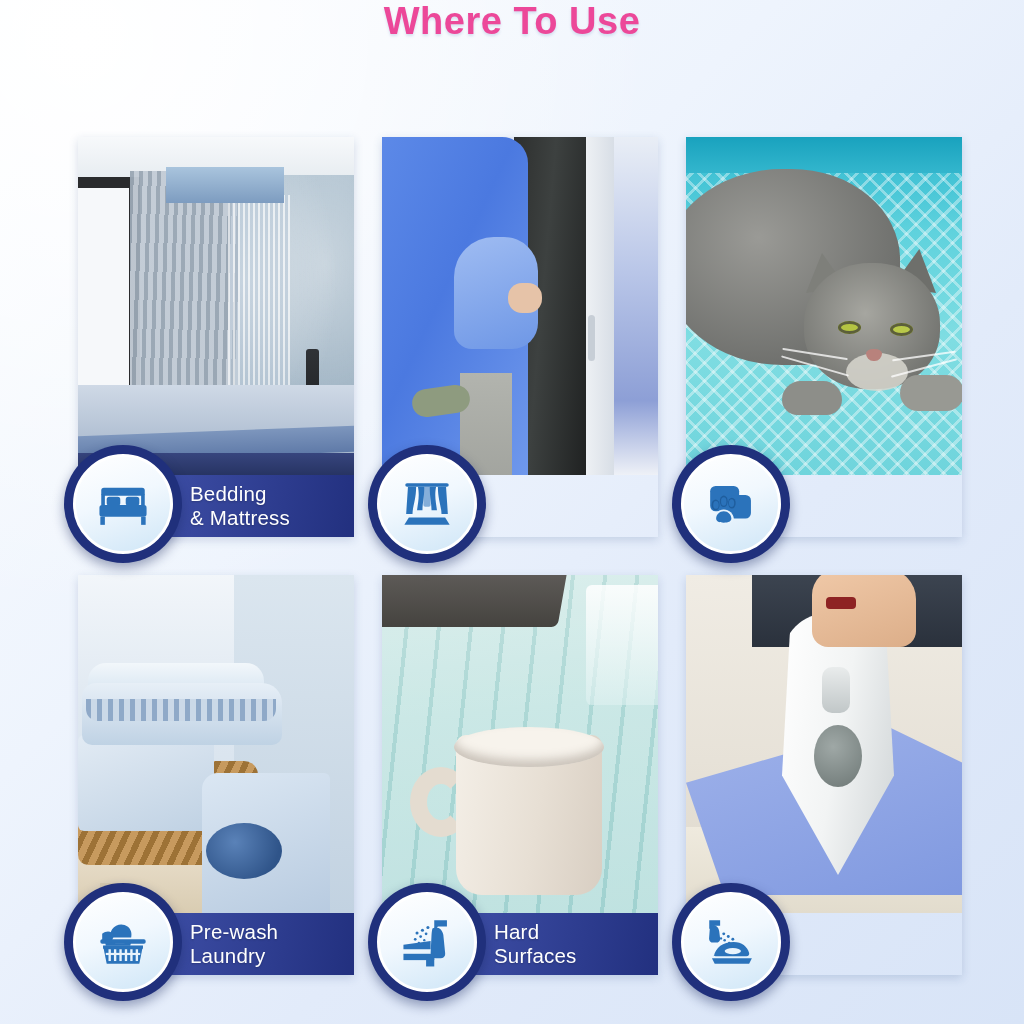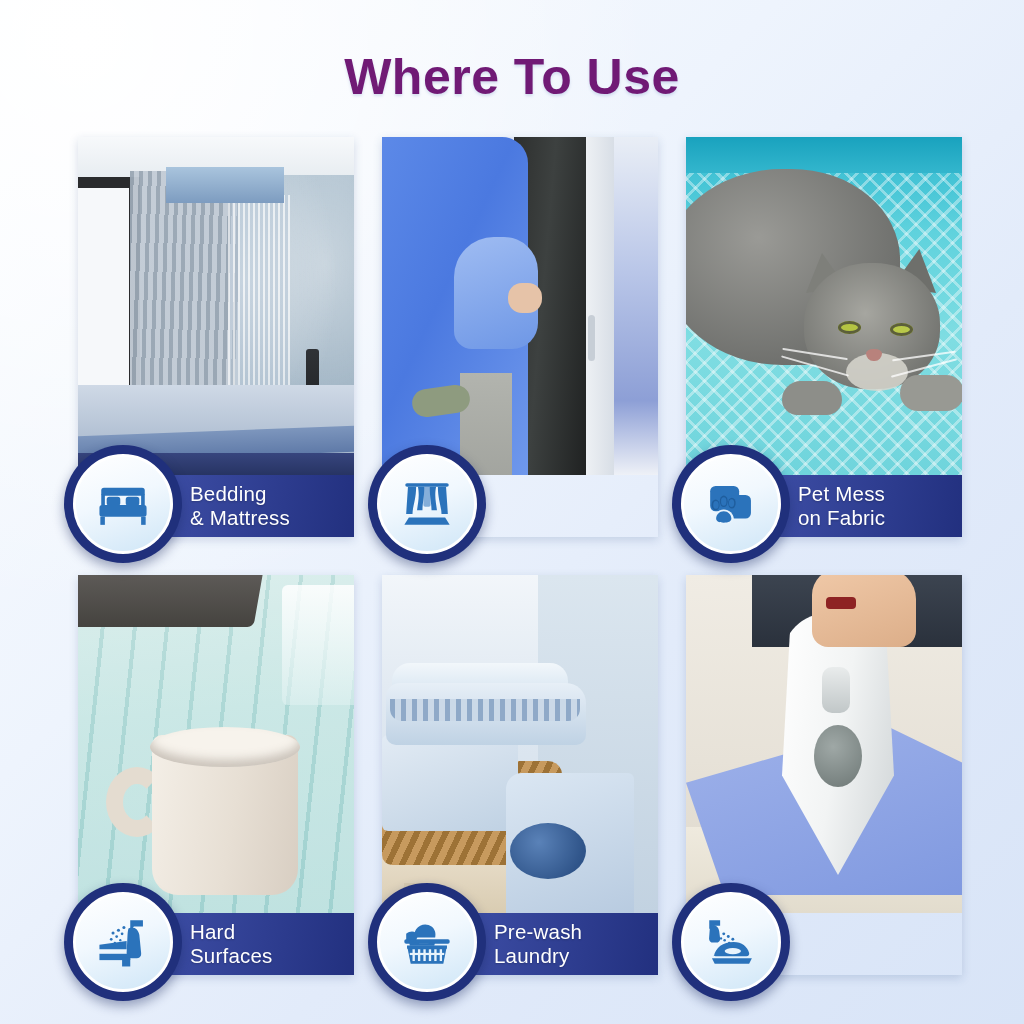--- a/index.html
+++ b/index.html
@@ -9,25 +9,24 @@
     background:
       radial-gradient(circle at 8% 4%, #ffffff 0%, rgba(255,255,255,0) 42%),
       linear-gradient(135deg, #fbfdff 0%, #eef4fd 38%, #e2ebfa 64%, #d8e4f7 100%);
     overflow:hidden;
     position:relative;
   }
 
   
   #title {
     text-align:center;
-    font-size:50px;
+    font-size:38px;
     font-weight:bold;
     letter-spacing:0.5px;
-    padding-top:48px;
-    color:#701a75;
+    color:#ec4899;
     text-shadow:0 2px 3px rgba(60,100,170,.18);
   }
 
   
   #grid {
     position:absolute;
     left:78px; top:137px;
     width:868px;
     display:grid;
     grid-template-columns:repeat(3,276px);
@@ -336,37 +335,75 @@
           <div class="cat-eye-r"></div>
         <div class="cat-nose"></div>
         <div class="cat-paw1"></div>
           <div class="cat-paw2"></div>
         <div class="cat-whisk" style="left:96px;top:216px;width:66px;transform:rotate(9deg)"></div>
         <div class="cat-whisk" style="left:94px;top:228px;width:70px;transform:rotate(16deg)"></div>
         <div class="cat-whisk" style="left:206px;top:218px;width:64px;transform:rotate(-8deg)"></div>
         <div class="cat-whisk" style="left:204px;top:230px;width:68px;transform:rotate(-15deg)"></div>
       </div>
     </div>
-    <div class="labelbar">
-      <div class="labeltext">Pet Mess
-on Fabric</div>
-    </div>
     <div class="badge">
       <div class="badge-inner">
         <svg viewBox="0 0 64 64" aria-hidden="true">
           <rect class="ic" x="9" y="12" width="32" height="28" rx="6"></rect>
           <rect class="ic" x="30" y="22" width="24" height="26" rx="6"></rect>
           <ellipse class="ic2" cx="15" cy="33" rx="4.4" ry="6" fill="#e8f3fc"></ellipse>
           <ellipse class="ic2" cx="24" cy="29" rx="4.4" ry="6.4" fill="#e8f3fc"></ellipse>
           <ellipse class="ic2" cx="33" cy="31" rx="4.2" ry="6" fill="#e8f3fc"></ellipse>
           <path d="M24 38c6 0 11 5 11 10 0 4-4 6-11 6s-11-2-11-6c0-5 5-10 11-10z" fill="#e8f3fc"></path>
           <ellipse class="ic" cx="15.4" cy="33" rx="3" ry="4.3"></ellipse>
           <ellipse class="ic" cx="24" cy="29.2" rx="3" ry="4.6"></ellipse>
           <ellipse class="ic" cx="32.6" cy="31" rx="2.9" ry="4.3"></ellipse>
           <path class="ic" d="M24 40c4.6 0 8.4 4 8.4 8 0 3.1-3.1 4.6-8.4 4.6s-8.4-1.5-8.4-4.6c0-4 3.8-8 8.4-8z"></path>
+        </svg>
+      </div>
+    </div>
+  </div>
+
+  <div class="card">
+    <div class="photo">
+      <div class="scene lau-scene">
+        <div class="lau-wallR"></div>
+        <div class="lau-stool"></div>
+          <div class="lau-stool-leg"></div>
+        <div class="lau-basket"></div>
+        <div class="lau-folded"></div>
+        <div class="lau-stack2"></div>
+          <div class="lau-stack"></div>
+        <div class="lau-ruffle"></div>
+        <div class="lau-towel"></div>
+        <div class="lau-yarn"></div>
+      </div>
+    </div>
+    <div class="labelbar">
+      <div class="labeltext">Pre-wash
+Laundry</div>
+    </div>
+    <div class="badge">
+      <div class="badge-inner">
+        <svg viewBox="0 0 64 64" aria-hidden="true">
+          <path class="ic" d="M20 18c4-6 12-7 17-3 4 3 5 8 4 12H19c-1-3-1-6 1-9z"></path>
+          <path class="ic" d="M9 23c5-4 11-3 13 2l-2 5H9z"></path>
+          <rect class="ic" x="7" y="29" width="50" height="5" rx="2"></rect>
+          <path class="ic" d="M12 30c7 3 17 5 29 2l-1 4H13z"></path>
+          <path class="ic" d="M10 36h44l-4 20H14z"></path>
+          <g fill="#e8f3fc">
+            <rect x="16" y="40" width="2.6" height="13"></rect>
+            <rect x="22" y="40" width="2.6" height="13"></rect>
+            <rect x="28" y="40" width="2.6" height="13"></rect>
+            <rect x="34" y="40" width="2.6" height="13"></rect>
+            <rect x="40" y="40" width="2.6" height="13"></rect>
+            <rect x="46" y="40" width="2.6" height="13"></rect>
+            <rect x="13" y="44" width="38" height="2.4"></rect>
+          </g>
+          <rect class="ic" x="10" y="36" width="44" height="3.4"></rect>
         </svg>
       </div>
     </div>
   </div>
 
   <div class="card">
     <div class="photo">
       <div class="scene mug-scene">
         <div class="mug-planks"></div>
         <div class="mug-board"></div>
@@ -398,62 +435,20 @@
           <path class="ic" d="M6 35l30-4v9H6z"></path>
           <path class="ic" d="M6 45h34v7H6z"></path>
           <rect class="ic" x="31" y="49" width="9" height="10"></rect>
         </svg>
       </div>
     </div>
   </div>
 
   <div class="card">
     <div class="photo">
-      <div class="scene lau-scene">
-        <div class="lau-wallR"></div>
-        <div class="lau-stool"></div>
-          <div class="lau-stool-leg"></div>
-        <div class="lau-basket"></div>
-        <div class="lau-folded"></div>
-        <div class="lau-stack2"></div>
-          <div class="lau-stack"></div>
-        <div class="lau-ruffle"></div>
-        <div class="lau-towel"></div>
-        <div class="lau-yarn"></div>
-      </div>
-    </div>
-    <div class="labelbar">
-      <div class="labeltext">Pre-wash
-Laundry</div>
-    </div>
-    <div class="badge">
-      <div class="badge-inner">
-        <svg viewBox="0 0 64 64" aria-hidden="true">
-          <path class="ic" d="M20 18c4-6 12-7 17-3 4 3 5 8 4 12H19c-1-3-1-6 1-9z"></path>
-          <path class="ic" d="M9 23c5-4 11-3 13 2l-2 5H9z"></path>
-          <rect class="ic" x="7" y="29" width="50" height="5" rx="2"></rect>
-          <path class="ic" d="M12 30c7 3 17 5 29 2l-1 4H13z"></path>
-          <path class="ic" d="M10 36h44l-4 20H14z"></path>
-          <g fill="#e8f3fc">
-            <rect x="16" y="40" width="2.6" height="13"></rect>
-            <rect x="22" y="40" width="2.6" height="13"></rect>
-            <rect x="28" y="40" width="2.6" height="13"></rect>
-            <rect x="34" y="40" width="2.6" height="13"></rect>
-            <rect x="40" y="40" width="2.6" height="13"></rect>
-            <rect x="46" y="40" width="2.6" height="13"></rect>
-            <rect x="13" y="44" width="38" height="2.4"></rect>
-          </g>
-          <rect class="ic" x="10" y="36" width="44" height="3.4"></rect>
-        </svg>
-      </div>
-    </div>
-  </div>
-
-  <div class="card">
-    <div class="photo">
       <div class="scene iron-scene">
         <div class="iron-dark"></div>
         <div class="iron-board"></div>
         <div class="iron-blue"></div>
         <div class="iron-plate"></div>
         <div class="iron-body"></div>
         <div class="iron-switch"></div>
         <div class="iron-knob"></div>
         <div class="iron-hand"></div>
         <div class="iron-red"></div>

